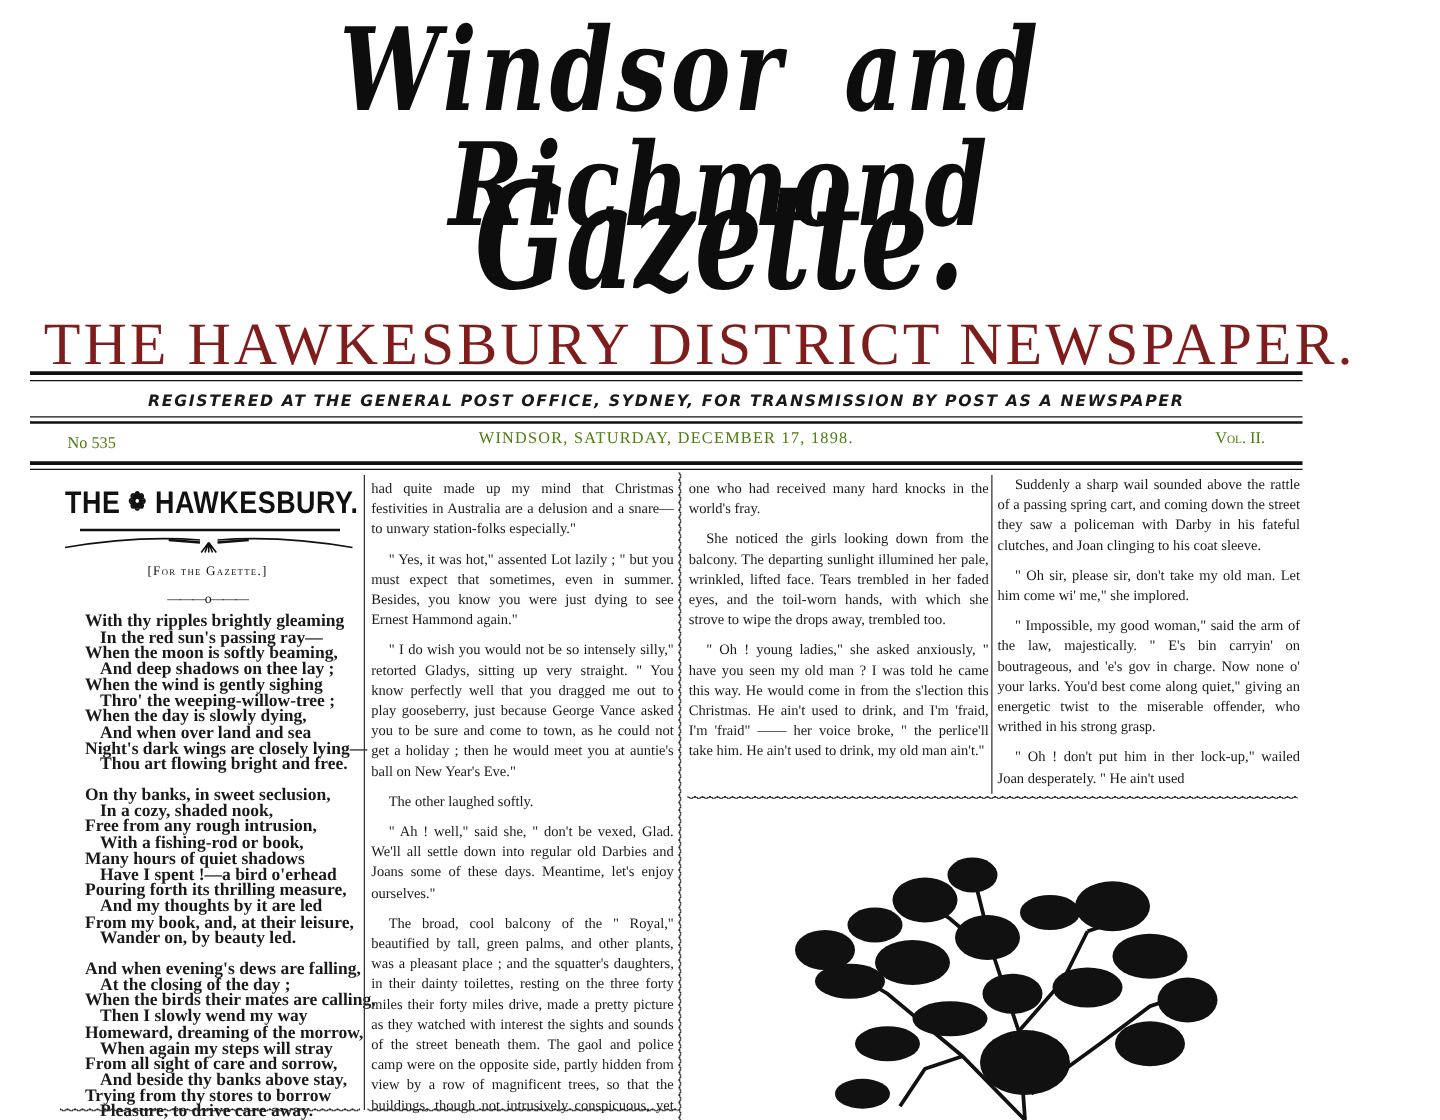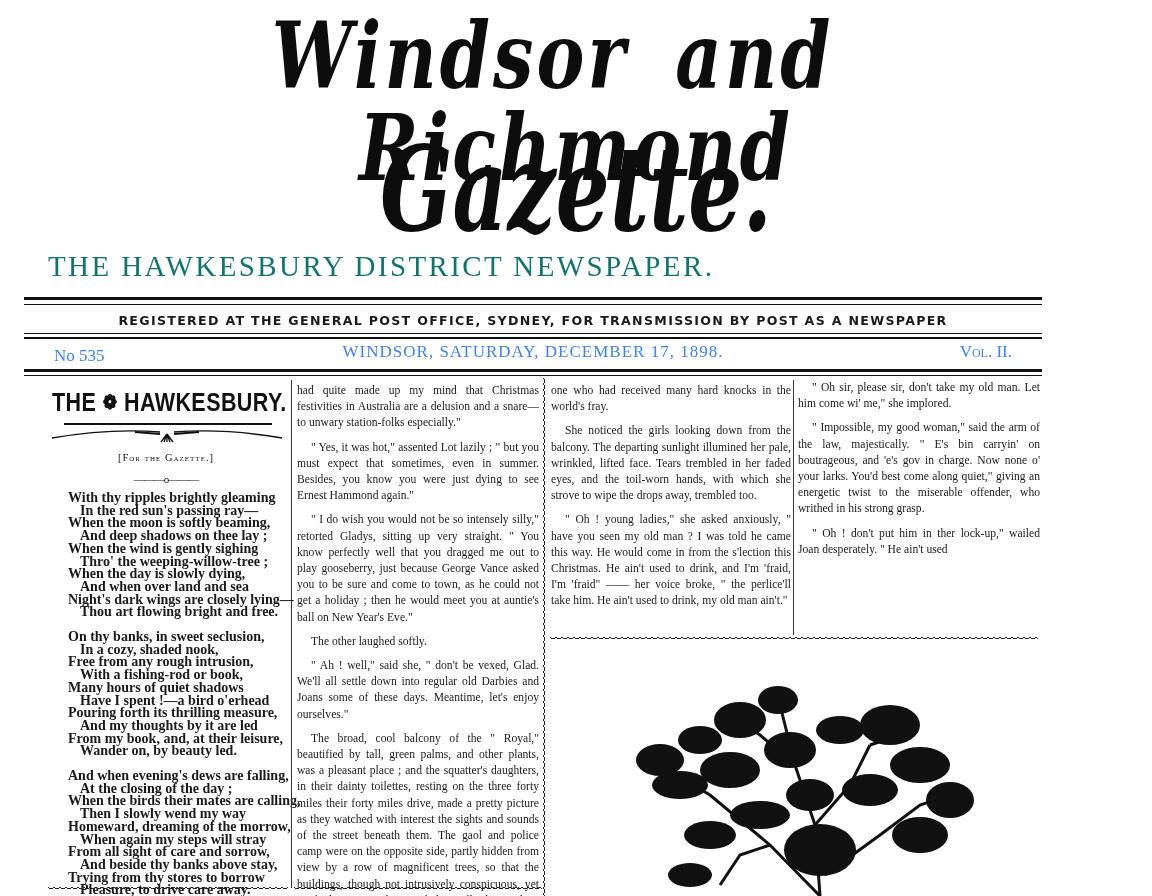--- a/index.html
+++ b/index.html
@@ -1,23 +1,23 @@
 <!DOCTYPE html>
 <html><head>
 <meta charset="utf-8">
 <style>
   html,body{margin:0;padding:0;background:#fff;}
   body{width:1152px;height:896px;overflow:hidden;position:relative;color:#111;font-family:"DejaVu Serif",serif;}
   .masthead-line1{position:absolute;left:0;top:10px;width:1152px;text-align:center;font-family:"DejaVu Serif",serif;font-weight:bold;font-style:italic;font-size:92px;letter-spacing:4px;color:#0d0d0d;transform:scaleX(0.78);transform-origin:center;line-height:1;}
   .masthead-line1 .gap{display:inline-block;width:60px;}
   .masthead-line2{position:absolute;left:0;top:130px;width:1152px;text-align:center;font-family:"DejaVu Serif",serif;font-weight:bold;font-style:italic;font-size:118px;color:#0d0d0d;transform:scaleX(0.72);transform-origin:center;line-height:1;}
-  .subtitle{position:absolute;left:48px;top:252px;width:995px;font-family:"Liberation Serif",serif;font-size:29px;letter-spacing:2.4px;color:#0f766e;white-space:nowrap;line-height:1;}
+  .subtitle{position:absolute;left:35px;top:252px;width:995px;font-family:"Liberation Serif",serif;font-size:48px;letter-spacing:2.4px;color:#7f1d1d;white-space:nowrap;line-height:1;}
   .rule{position:absolute;background:#111;}
-  .reg{position:absolute;left:24px;top:313px;width:1018px;text-align:center;font-family:"DejaVu Sans",sans-serif;font-weight:bold;font-size:12.6px;letter-spacing:1.3px;color:#1a1a1a;}
-  .dateline{position:absolute;left:24px;top:342px;width:1018px;height:24px;font-family:"Liberation Serif",serif;font-size:17px;color:#3b82f6;}
+  .reg{position:absolute;left:24px;top:313px;width:1018px;text-align:center;font-family:"DejaVu Sans",sans-serif;font-weight:bold;font-size:12.6px;letter-spacing:1.3px;color:#1a1a1a;font-style:italic;}
+  .dateline{position:absolute;left:24px;top:342px;width:1018px;height:24px;font-family:"Liberation Serif",serif;font-size:13px;color:#4d7c0f;}
   .dateline .no{position:absolute;left:30px;top:4px;}
   .dateline .date{position:absolute;left:0;width:100%;text-align:center;top:0;letter-spacing:1px;}
   .dateline .vol{position:absolute;right:30px;top:0;font-variant:small-caps;}
   .col{position:absolute;font-family:"Liberation Serif",serif;font-size:11.6px;line-height:16.2px;color:#1a1a1a;text-align:justify;}
   .col p{margin:0 0 8px 0;text-indent:14px;}
   .col p.noindent{text-indent:0;}
   .poem-title{position:absolute;left:52px;top:388px;width:228px;text-align:center;font-family:"Liberation Sans",sans-serif;font-weight:bold;font-size:25px;letter-spacing:0.5px;transform:scaleX(0.86);transform-origin:left;white-space:nowrap;}
   .poem-title .orn{font-size:20px;vertical-align:2px;}
   .poem-sub{position:absolute;left:52px;top:452px;width:228px;text-align:center;font-family:"Liberation Serif",serif;font-size:10.5px;font-variant:small-caps;letter-spacing:1px;}
   .poem-div{position:absolute;left:52px;top:473px;width:228px;text-align:center;font-family:"Liberation Serif",serif;font-size:11px;letter-spacing:-1px;}
@@ -124,20 +124,21 @@
 </div>
 <div class="wavy" style="left:294px;top:886px;width:248px;"></div>
 
 <div class="col" style="left:551px;top:383px;width:240px;">
   <p class="noindent">one who had received many hard knocks in the world's fray.</p>
   <p>She noticed the girls looking down from the balcony. The departing sunlight illumined her pale, wrinkled, lifted face. Tears trembled in her faded eyes, and the toil-worn hands, with which she strove to wipe the drops away, trembled too.</p>
   <p>" Oh ! young ladies," she asked anxiously, " have you seen my old man ? I was told he came this way. He would come in from the s'lection this Christmas. He ain't used to drink, and I'm 'fraid, I'm 'fraid" —— her voice broke, " the perlice'll take him. He ain't used to drink, my old man ain't."</p>
 </div>
 
 <div class="col" style="left:798px;top:380px;width:242px;">
+  <p>Suddenly a sharp wail sounded above the rattle of a passing spring cart, and coming down the street they saw a policeman with Darby in his fateful clutches, and Joan clinging to his coat sleeve.</p>
   <p>" Oh sir, please sir, don't take my old man. Let him come wi' me," she implored.</p>
   <p>" Impossible, my good woman," said the arm of the law, majestically. " E's bin carryin' on boutrageous, and 'e's gov in charge. Now none o' your larks. You'd best come along quiet," giving an energetic twist to the miserable offender, who writhed in his strong grasp.</p>
   <p>" Oh ! don't put him in ther lock-up," wailed Joan desperately. " He ain't used</p>
 </div>
 <div class="wavy" style="left:550px;top:636px;width:488px;"></div>
 
 <div class="illus">
   <svg width="380" height="221" viewBox="0 0 380 221">
     <g stroke="#111" stroke-width="3" fill="none">
       <path d="M200 221 L195 150 L175 90 L160 30"></path>

